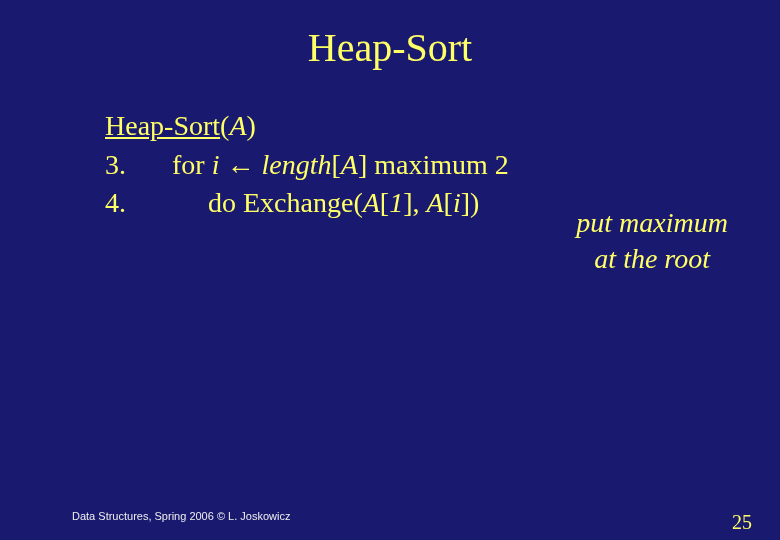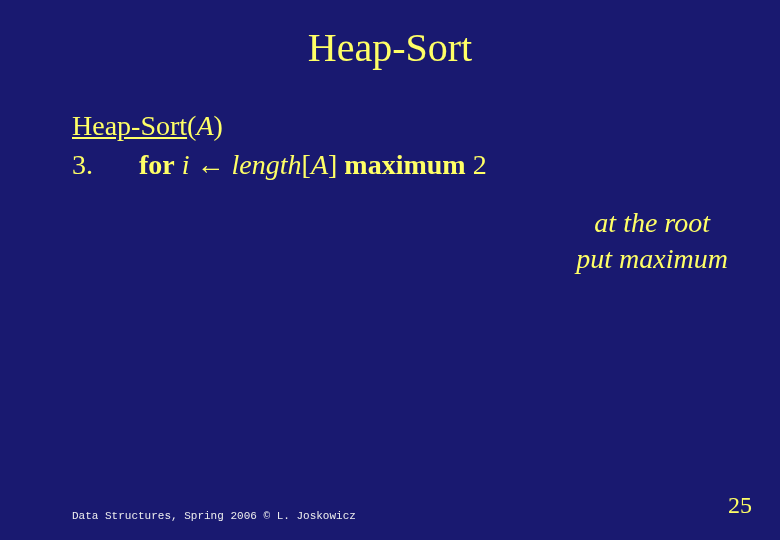--- a/index.html
+++ b/index.html
@@ -25,51 +25,52 @@
     padding-top: 24px;
     padding-bottom: 10px;
   }
   .body {
     padding-left: 72px;
     padding-right: 56px;
     padding-top: 26px;
     font-size: 28px;
     line-height: 1.38;
     position: relative;
+    margin-left: 33px;
   }
   .line { white-space: nowrap; }
   .ul { text-decoration: underline; }
   .it { font-style: italic; }
-  .bold { font-weight: bold; }
+  .bold { font-weight: normal; }
   .ind1 { display:inline-block; width: 46px; }
   .ind2 { display:inline-block; width: 82px; }
   .ind3 { display:inline-block; width: 130px; }
   .arrow { font-family: Arial, sans-serif; }
   .annot {
     position: absolute;
     right: 52px;
     top: 124px;
     font-size: 28px;
     font-style: italic;
     text-align: center;
     line-height: 1.3;
   }
   .footer-left {
     position: absolute;
     left: 72px;
     bottom: 18px;
     font-size: 11px;
     color: #eee;
-    font-family: Liberation Mono, monospace;
+    font-family: Liberation Sans, sans-serif;
   }
   .footer-right {
     position: absolute;
     right: 28px;
-    bottom: 21px;
-    font-size: 24px;
+    bottom: 6px;
+    font-size: 20px;
     color: #ffff66;
   }
 </style>
 </head>
 <body>
 
 <div class="slide">
 
   <div class="title">Heap-Sort</div>
 
@@ -78,26 +79,29 @@
     <div class="line">
       <span class="ul">Heap-Sort</span><span>(</span><span class="it">A</span><span>)</span>
     </div>
 
 
 
     <div class="line">
       <span>3.</span><span class="ind1"></span><span class="bold">for</span><span class="it">  i </span><span class="arrow">←</span><span class="it"> length</span><span>[</span><span class="it">A</span><span>] </span><span class="bold">maximum</span><span> 2</span>
     </div>
 
+    <div class="line">
+      <span>4.</span><span class="ind2"></span><span class="bold">do </span><span>Exchange(</span><span class="it">A</span><span>[</span><span class="it">1</span><span>], </span><span class="it">A</span><span>[</span><span class="it">i</span><span>])</span>
+    </div>
 
 
 
     <div class="annot">
+      <div>put maximum</div>
       <div>at the root</div>
-      <div>put maximum</div>
     </div>
 
   </div>
 
   <div class="footer-left">Data Structures, Spring 2006 © L. Joskowicz</div>
   <div class="footer-right">25</div>
 
 </div>
 
 </body></html>

